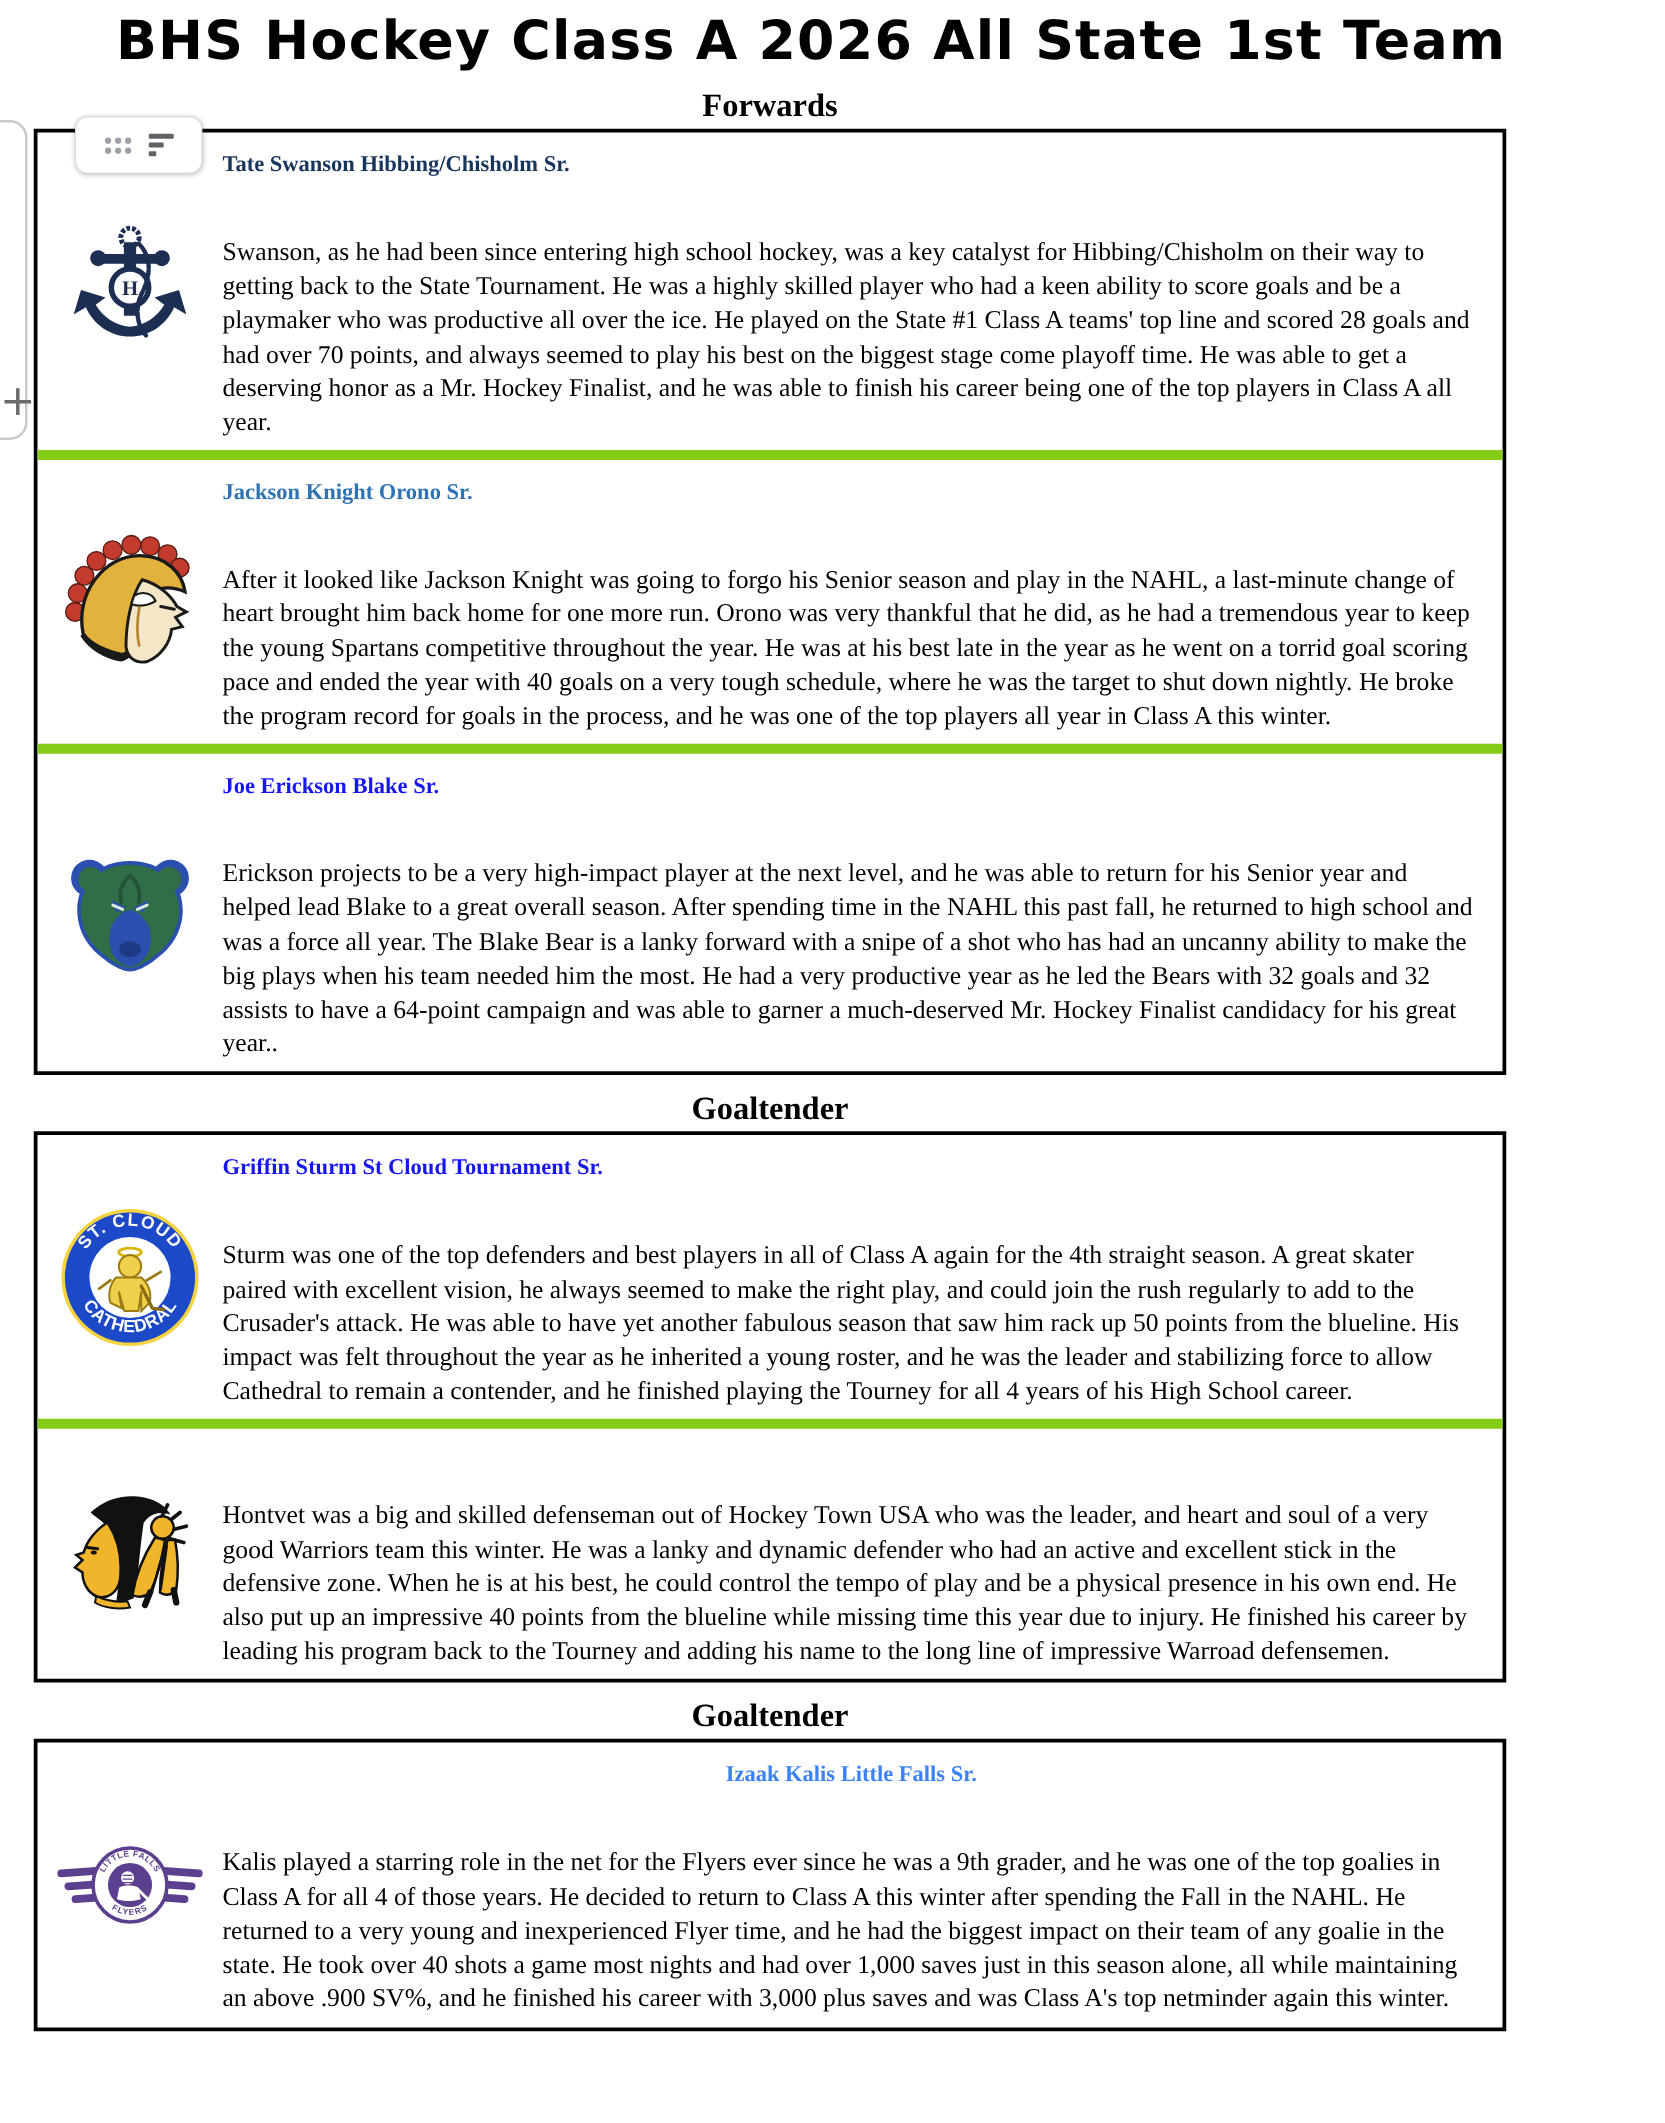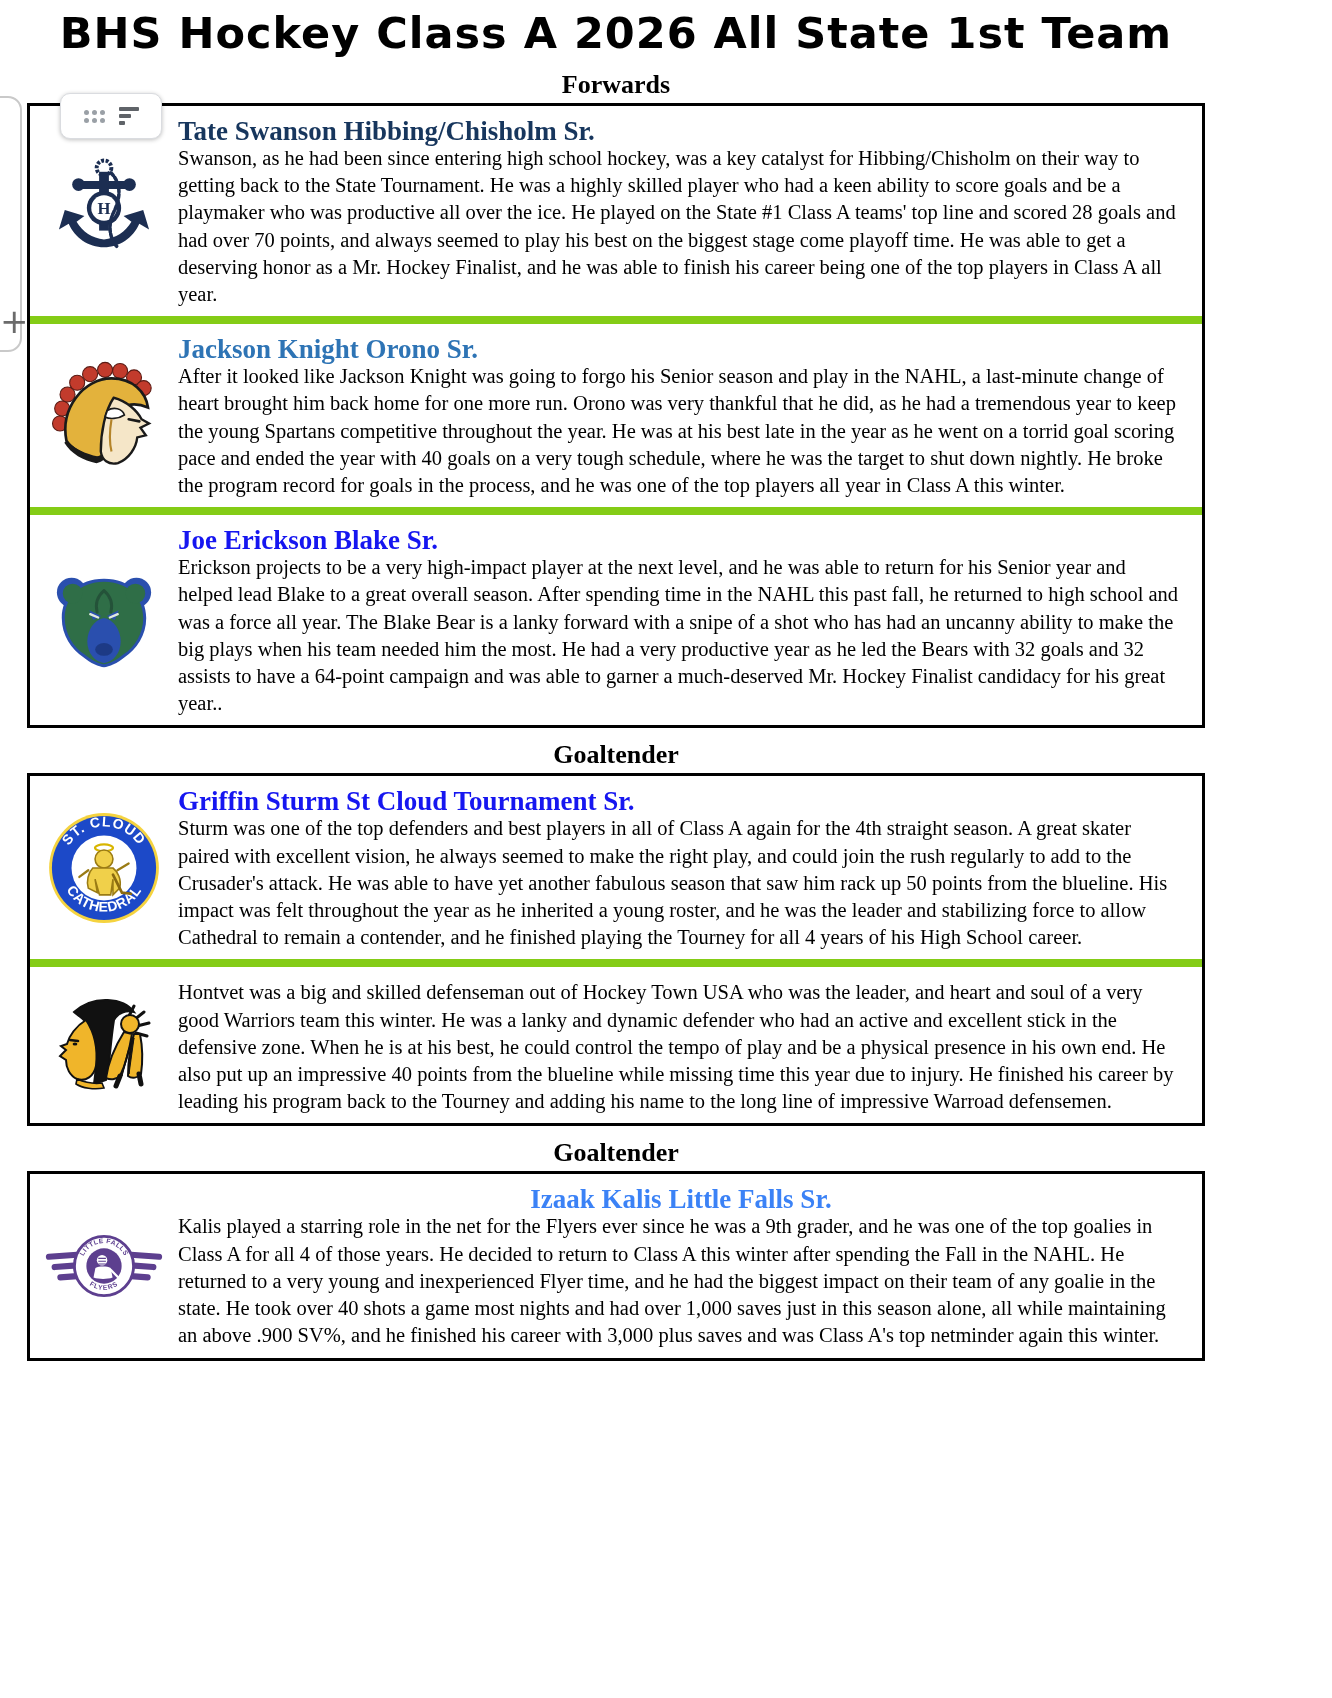--- a/index.html
+++ b/index.html
@@ -1,29 +1,29 @@
 <!DOCTYPE html>
 <html><head>
 <meta charset="utf-8">
 <style>
   html,body{margin:0;padding:0;background:#fff;}
   #page{position:relative;width:1332px;height:1698px;background:#fff;overflow:hidden;
         font-family:"Liberation Serif",serif;color:#000;}
   #content{position:absolute;left:27px;top:0;width:1178px;}
   .doc-title{font-family:"DejaVu Sans",sans-serif;font-weight:bold;font-size:43px;
-             text-align:center;margin:8px 0 6px 0;letter-spacing:1px;color:#000;}
+             text-align:right;margin:8px 0 6px 0;letter-spacing:1px;color:#000;}
   .section-header{font-family:"Liberation Serif",serif;font-weight:bold;font-size:26px;
                   text-align:center;margin:12px 0 3px 0;color:#000;}
   .ptable{border:3px solid #000;background:#fff;}
   .pcard{display:flex;flex-direction:row;align-items:center;}
   .pcard + .pcard{border-top:8px solid #84cc16;}
   .logo-cell{flex:0 0 148px;display:flex;align-items:center;justify-content:center;}
   .text-cell{flex:1 1 auto;padding:12px 18px 8px 0;}
-  .player-name{font-weight:bold;font-size:27px;line-height:27px;}
-  .player-bio{font-size:20.5px;line-height:27.2px;color:#000;}
+  .player-name{font-weight:bold;font-size:18px;line-height:27px;}
+  .player-bio{font-size:20.5px;line-height:27.2px;color:#000;margin-top:44px;}
   
   .controls-pill{position:absolute;left:60px;top:93px;width:100px;height:44px;background:#fff;
                  border:1px solid #dadce0;border-radius:10px;box-shadow:0 1px 4px rgba(0,0,0,.25);
                  display:flex;align-items:center;justify-content:center;gap:14px;z-index:5;}
   .dots-grid{display:grid;grid-template-columns:repeat(3,5px);grid-template-rows:repeat(2,5px);gap:3px;}
   .dots-grid i{width:5px;height:5px;border-radius:50%;background:#9aa0a6;display:block;}
   .bars-icon{display:flex;flex-direction:column;gap:3px;align-items:flex-start;}
   .bars-icon i{display:block;height:4px;background:#5f6368;border-radius:1px;}
   .bars-icon i:nth-child(1){width:20px;}
   .bars-icon i:nth-child(2){width:12px;}

